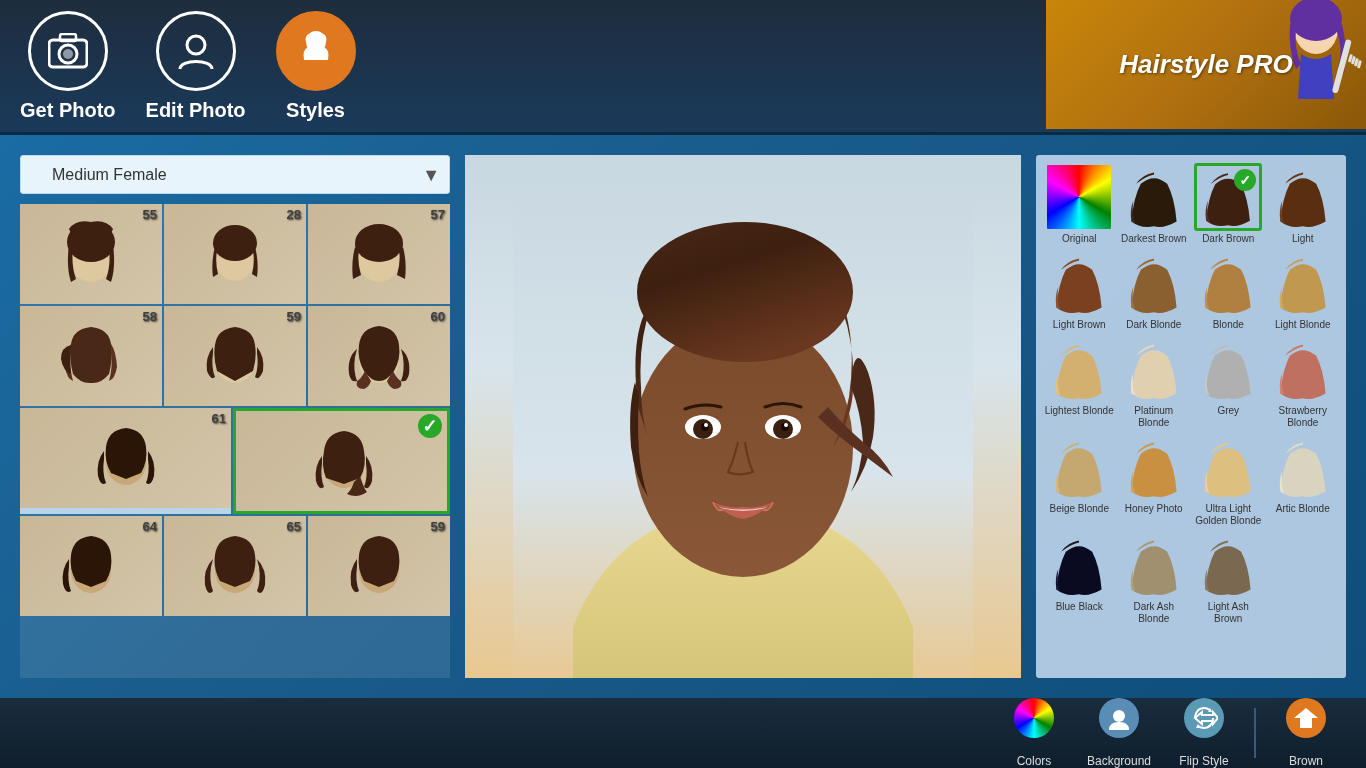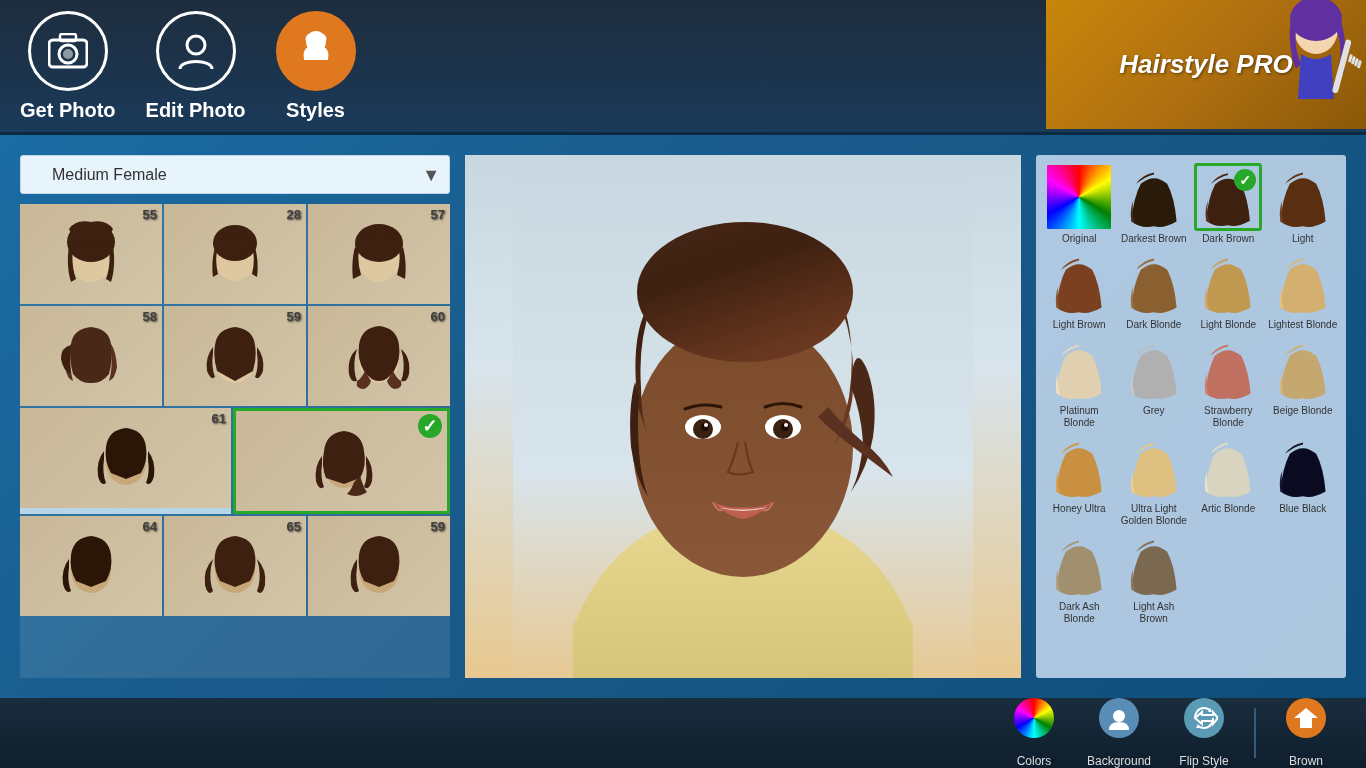--- a/index.html
+++ b/index.html
@@ -664,20 +664,30 @@
         <div class="color-swatch-wrap">
           <svg class="hair-swatch-svg" viewBox="0 0 68 68">
             <path d="M10 60 Q12 35 20 20 Q34 8 48 20 Q56 35 58 60 Q44 68 34 65 Q20 68 10 60Z" fill="#8a6030"></path>
             <path d="M10 60 Q8 48 12 38 Q10 52 14 62Z" fill="#9a7040"></path>
             <path d="M34 8 Q22 10 15 20 Q25 12 34 10Z" fill="#9a6838"></path>
           </svg>
         </div>
         <span class="color-label">Dark Blonde</span>
       </div>
 
+      <div class="color-item">
+        <div class="color-swatch-wrap">
+          <svg class="hair-swatch-svg" viewBox="0 0 68 68">
+            <path d="M10 60 Q12 35 20 20 Q34 8 48 20 Q56 35 58 60 Q44 68 34 65 Q20 68 10 60Z" fill="#b08040"></path>
+            <path d="M10 60 Q8 48 12 38 Q10 52 14 62Z" fill="#c09050"></path>
+            <path d="M34 8 Q22 10 15 20 Q25 12 34 10Z" fill="#b88848"></path>
+          </svg>
+        </div>
+        <span class="color-label">Blonde</span>
+      </div>
 
       <div class="color-item">
         <div class="color-swatch-wrap">
           <svg class="hair-swatch-svg" viewBox="0 0 68 68">
             <path d="M10 60 Q12 35 20 20 Q34 8 48 20 Q56 35 58 60 Q44 68 34 65 Q20 68 10 60Z" fill="#c09850"></path>
             <path d="M10 60 Q8 48 12 38 Q10 52 14 62Z" fill="#d0a860"></path>
             <path d="M34 8 Q22 10 15 20 Q25 12 34 10Z" fill="#c8a058"></path>
           </svg>
         </div>
         <span class="color-label">Light Blonde</span>
@@ -739,21 +749,21 @@
       </div>
 
       <div class="color-item">
         <div class="color-swatch-wrap">
           <svg class="hair-swatch-svg" viewBox="0 0 68 68">
             <path d="M10 60 Q12 35 20 20 Q34 8 48 20 Q56 35 58 60 Q44 68 34 65 Q20 68 10 60Z" fill="#c89040"></path>
             <path d="M10 60 Q8 48 12 38 Q10 52 14 62Z" fill="#d8a050"></path>
             <path d="M34 8 Q22 10 15 20 Q25 12 34 10Z" fill="#d09848"></path>
           </svg>
         </div>
-        <span class="color-label">Honey Ultra</span>
+        <span class="color-label">Honey Photo</span>
       </div>
 
       <div class="color-item">
         <div class="color-swatch-wrap">
           <svg class="hair-swatch-svg" viewBox="0 0 68 68">
             <path d="M10 60 Q12 35 20 20 Q34 8 48 20 Q56 35 58 60 Q44 68 34 65 Q20 68 10 60Z" fill="#ddc080"></path>
             <path d="M10 60 Q8 48 12 38 Q10 52 14 62Z" fill="#edd090"></path>
             <path d="M34 8 Q22 10 15 20 Q25 12 34 10Z" fill="#e5c888"></path>
           </svg>
         </div>

